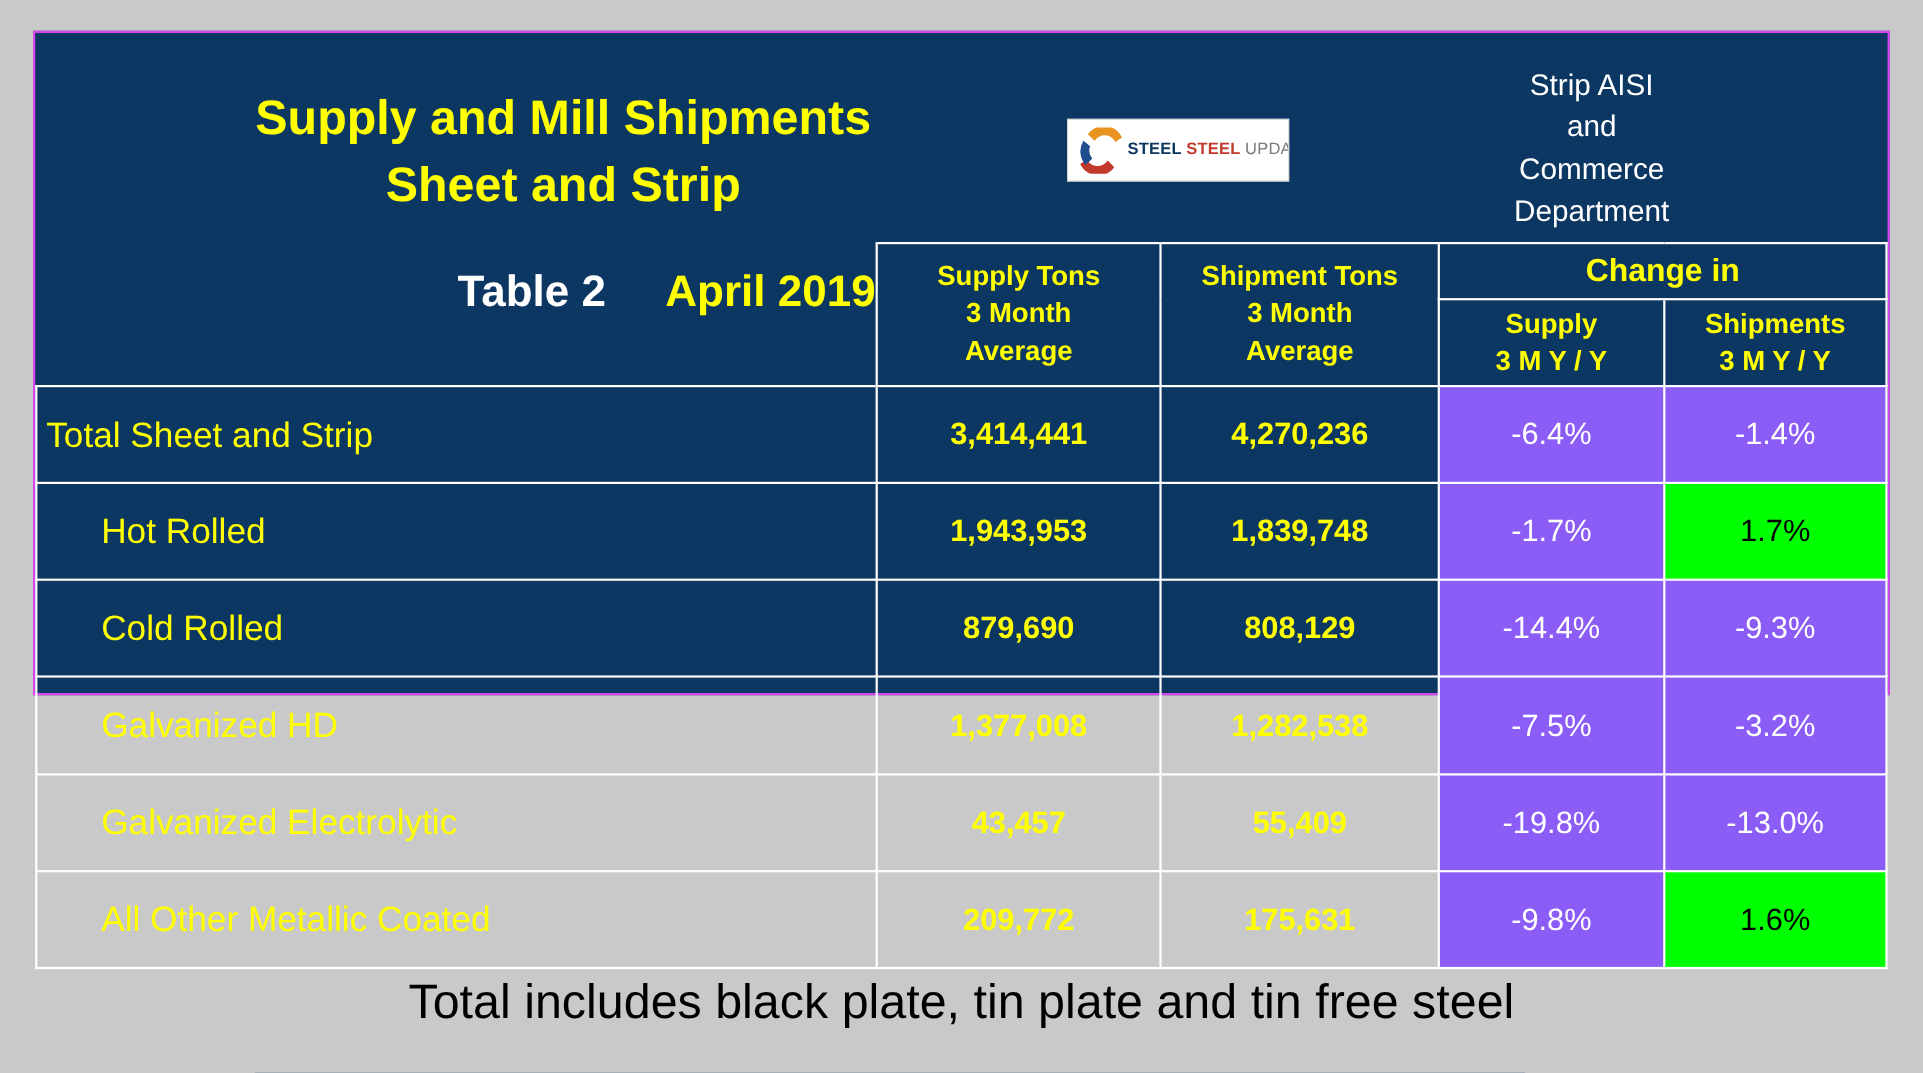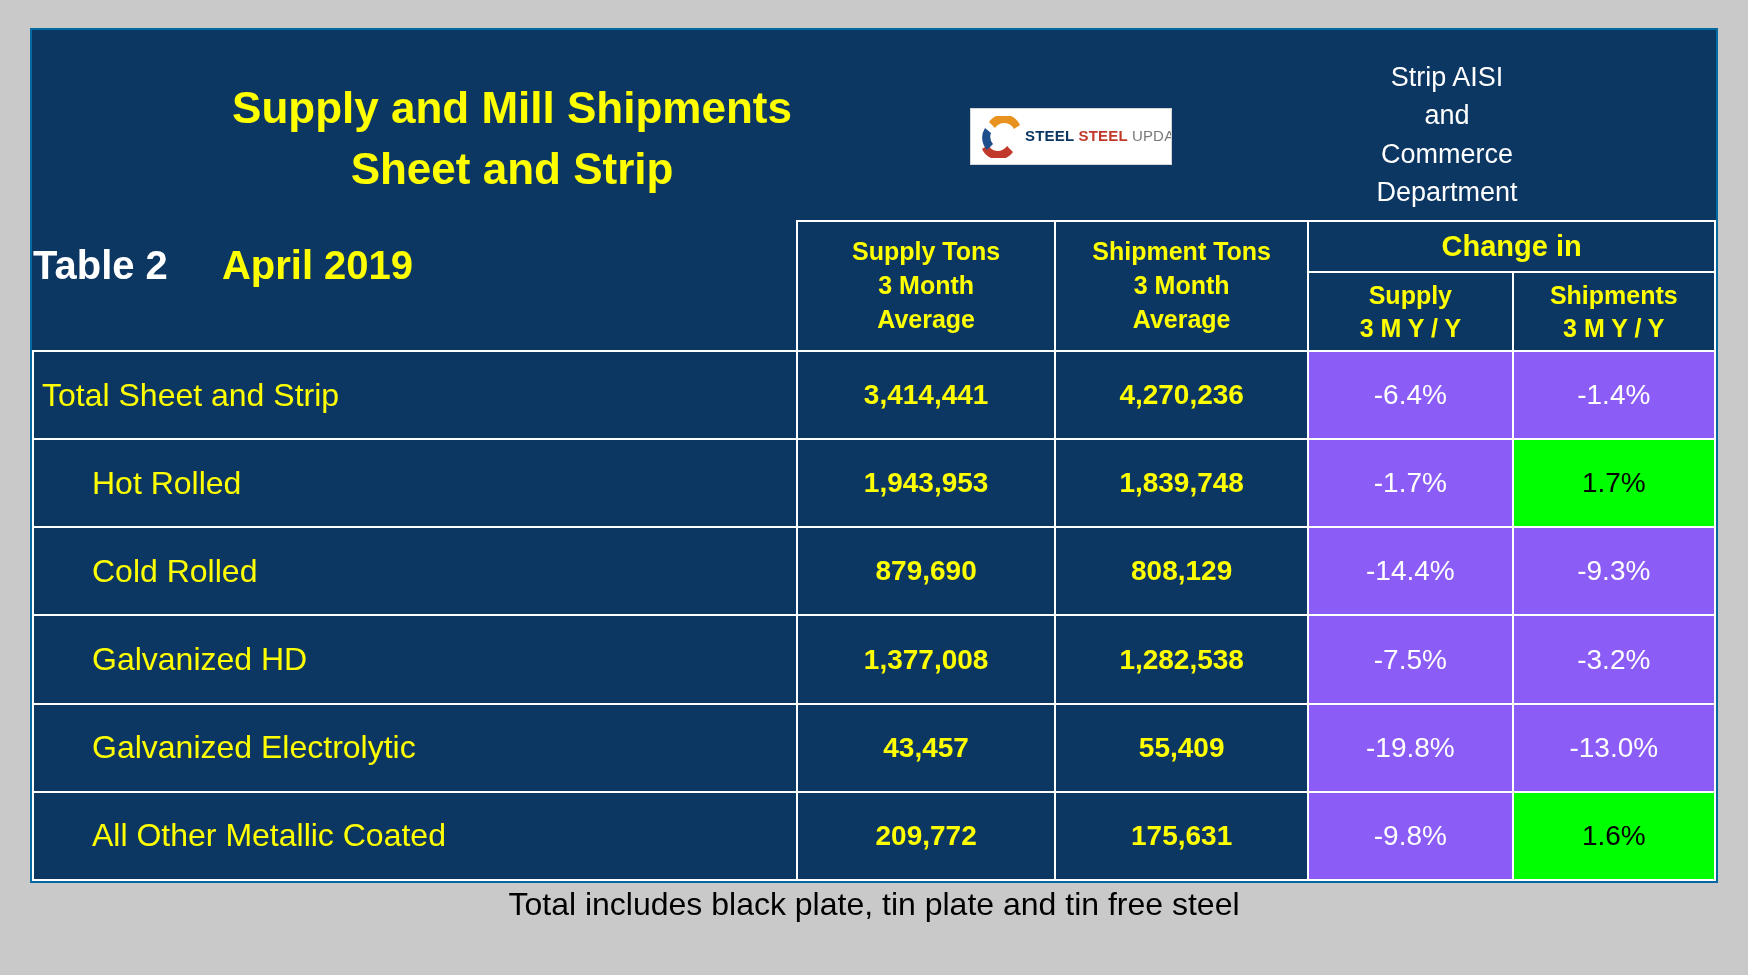--- a/index.html
+++ b/index.html
@@ -13,23 +13,23 @@
     width: 1748px;
     height: 975px;
     background: #c9c9c9;
     overflow: hidden;
   }
   .slide {
     position: absolute;
     left: 30px;
     top: 28px;
     width: 1688px;
-    height: 855px;
+    height: 604px;
     background: #0d3763;
-    border: 2px solid #0369a1;
+    border: 2px solid #d946ef;
     box-sizing: border-box;
   }
 
   
   .header {
     position: relative;
     height: 190px;
   }
   .title {
     position: absolute;
@@ -114,21 +114,21 @@
   }
   .no-border-top-left {
     border: none;
     border-right: 2px solid #ffffff;
   }
 
   .tbl-title {
     color: #ffffff;
     font-size: 40px;
     font-weight: bold;
-    text-align: left;
+    text-align: right;
     padding-bottom: 40px;
   }
   .tbl-title .mon { color: #ffff00; }
   .tbl-title .sp { display: inline-block; width: 54px; }
 
   .colhead {
     color: #ffff00;
     font-size: 25px;
     font-weight: bold;
     text-align: center;
@@ -174,21 +174,21 @@
   .pct.neg { background: #8b5cf6; color: #ffffff; }
   .pct.pos { background: #00ff00; color: #000000; }
 
   .footnote {
     position: absolute;
     left: 0;
     top: 886px;
     width: 1748px;
     text-align: center;
     color: #000000;
-    font-size: 32px;
+    font-size: 44px;
   }
 </style>
 </head>
 <body>
 
 <div id="page">
 
   <div class="slide">
 
     <div class="header">

